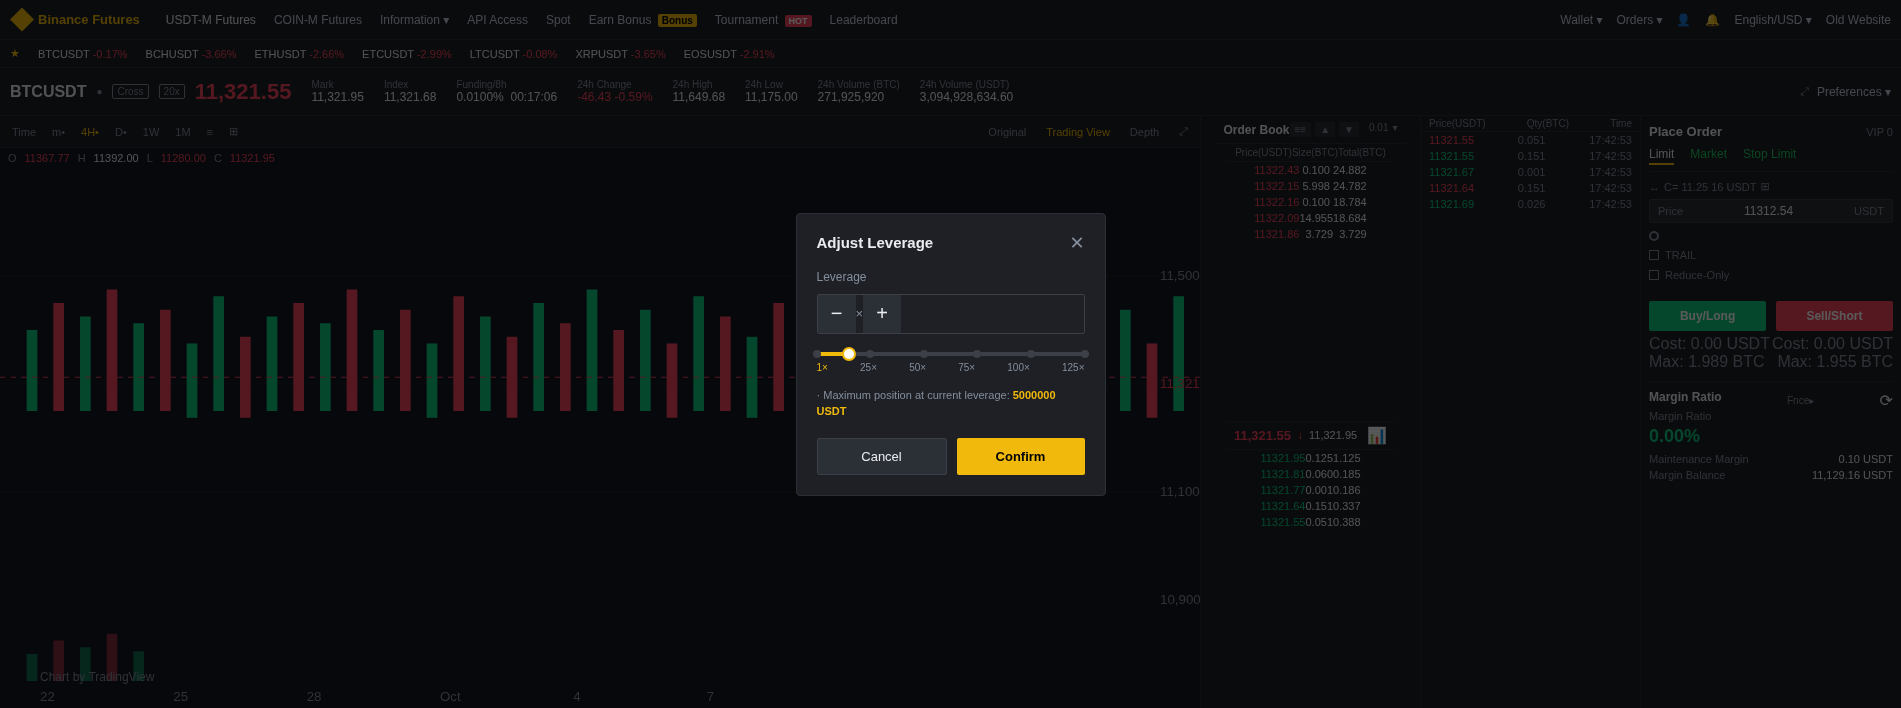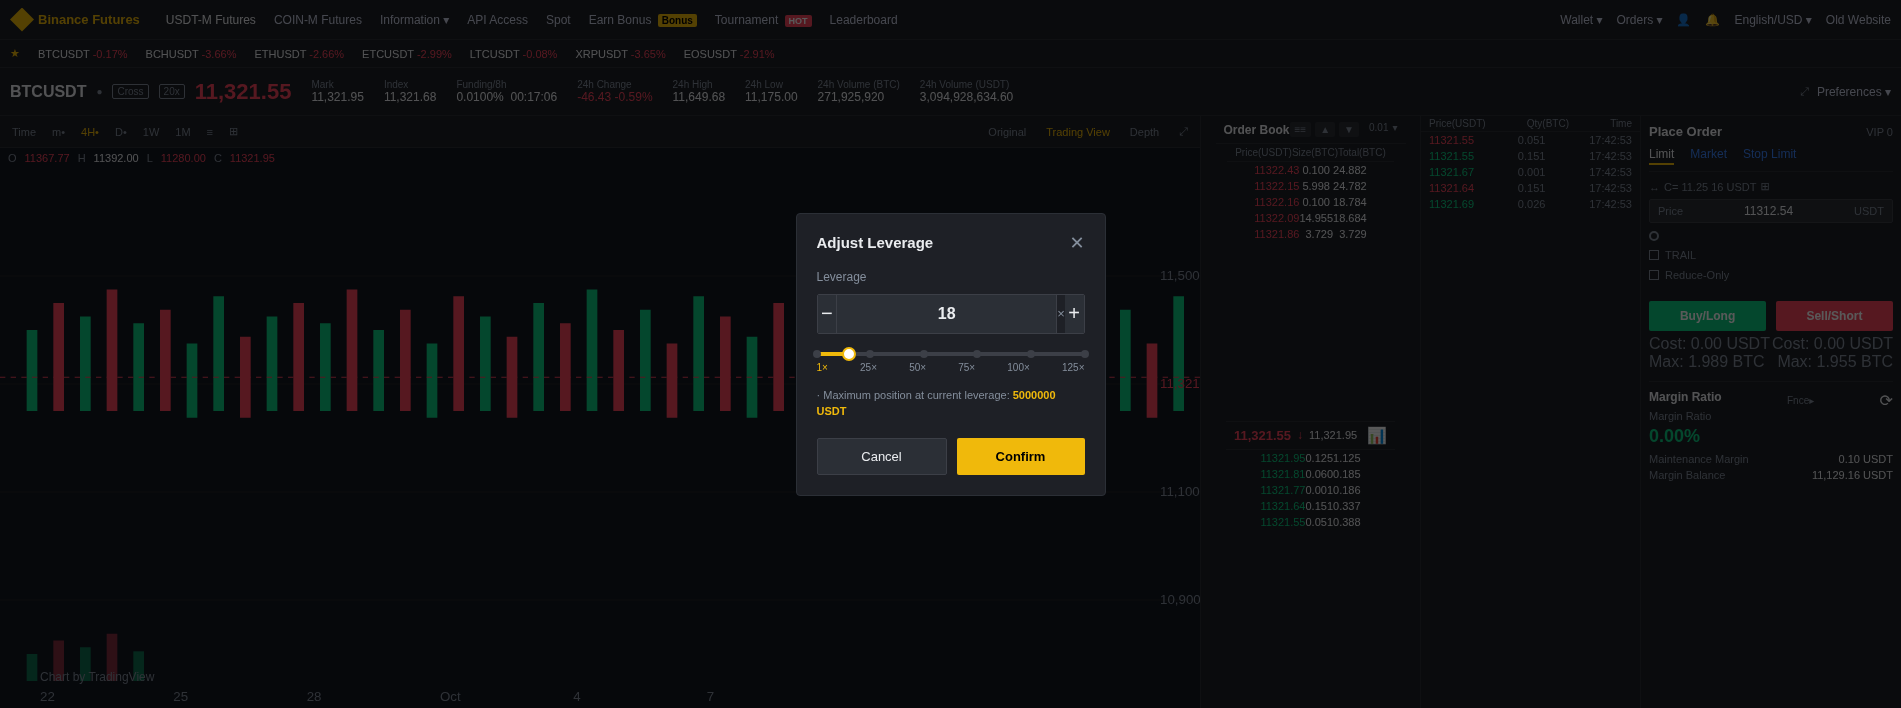--- a/index.html
+++ b/index.html
@@ -268,21 +268,21 @@
     }
     .po-title { font-size: 13px; font-weight: bold; color: #eaecef; }
     .po-tabs {
       display: flex;
       gap: 16px;
       margin-bottom: 8px;
       border-bottom: 1px solid #2b2f36;
       padding-bottom: 6px;
     }
     .po-tab {
-      color: #3b82f6;
+      color: #22c55e;
       font-size: 12px;
       cursor: pointer;
       padding-bottom: 2px;
     }
     .po-tab.active {
       color: #eaecef;
       border-bottom: 2px solid #f0b90b;
     }
     .po-price-row {
       display: flex;
@@ -885,21 +885,20 @@
 
 <div class="modal-overlay">
   <div class="modal">
     <div class="modal-header">
       <span class="modal-title">Adjust Leverage</span>
       <button class="modal-close">✕</button>
     </div>
     <div class="modal-section-label">Leverage</div>
     <div class="leverage-input-row">
       <button class="lev-minus">−</button>
-      <input class="lev-input" type="text" value="18" style="">
       <span class="lev-x">×</span>
       <button class="lev-plus">+</button>
     </div>
     <div class="slider-container">
       <div class="slider-track">
         <div class="slider-fill"></div>
         <div class="slider-thumb"></div>
 
         <div style="position:absolute;top:50%;transform:translateY(-50%);left:0%;width:8px;height:8px;background:#3c3f47;border-radius:50%;margin-left:-4px;"></div>
         <div style="position:absolute;top:50%;transform:translateY(-50%);left:20%;width:8px;height:8px;background:#3c3f47;border-radius:50%;margin-left:-4px;"></div>

